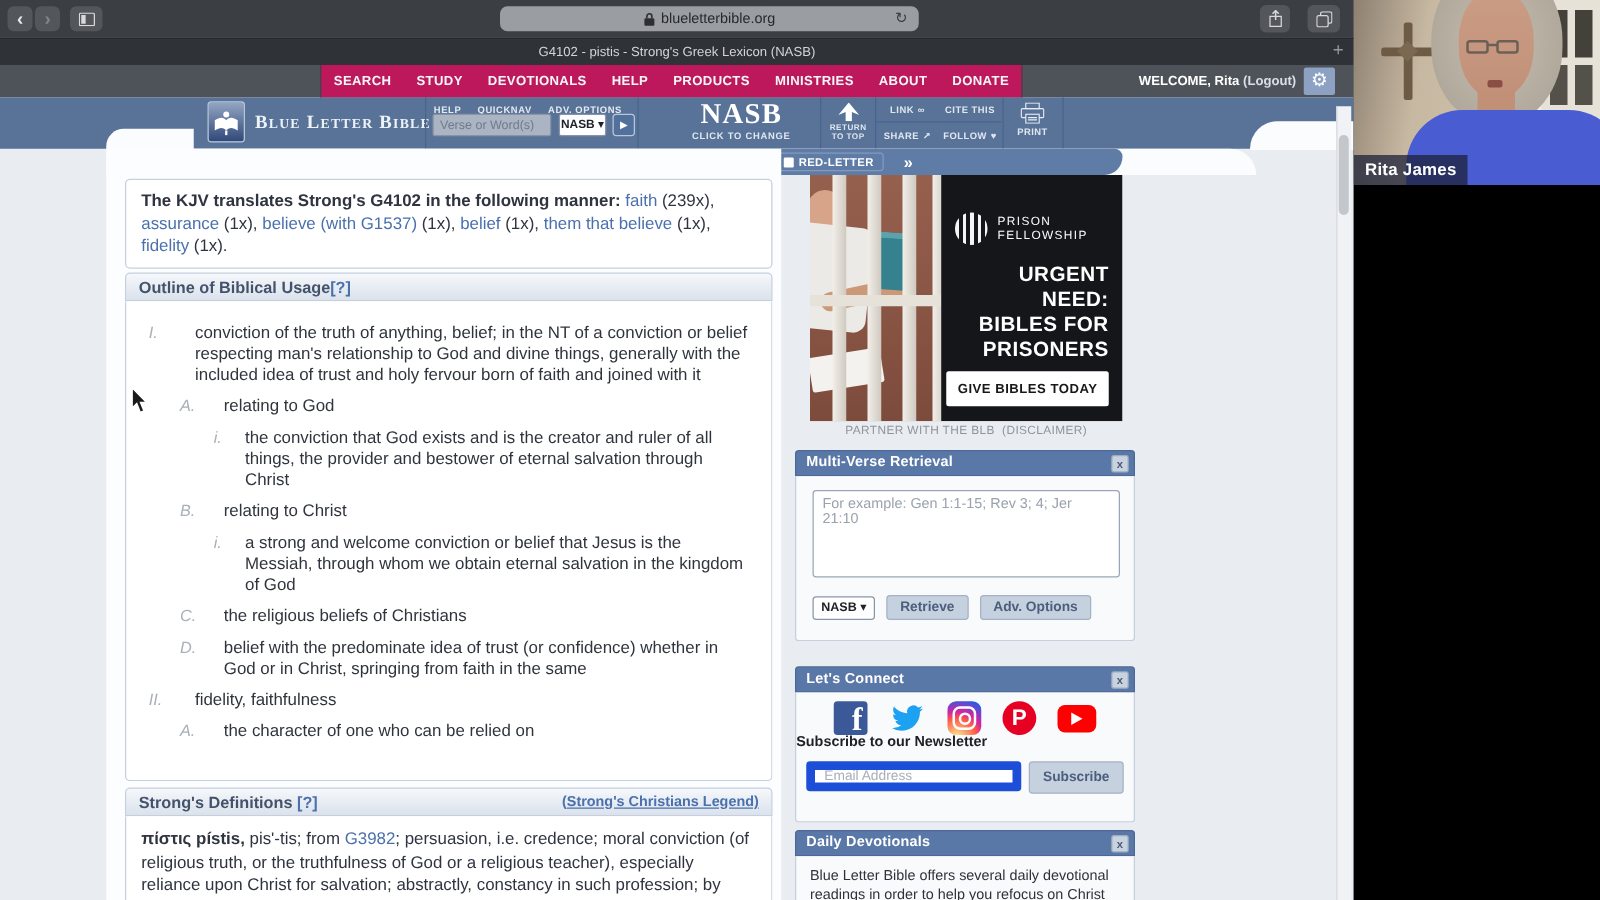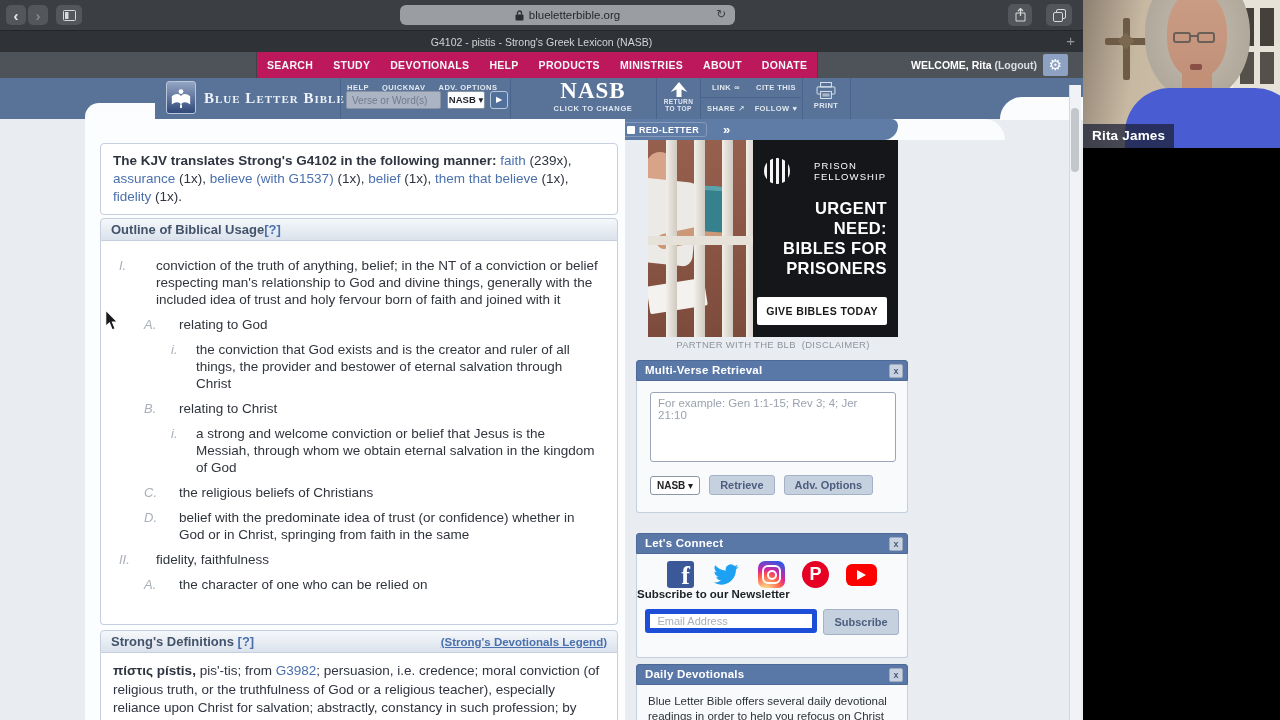--- a/index.html
+++ b/index.html
@@ -88,21 +88,21 @@
   #ad { left:648px; top:140px; width:250px; height:197px; display:flex; overflow:hidden; }
   #ad-photo { width:105px; position:relative; background:linear-gradient(#96604e,#7d4b3c); overflow:hidden; flex:0 0 auto; }
   .bar { position:absolute; top:0; width:11px; height:100%; background:linear-gradient(90deg,#f2efe9,#cfc9c0); }
   #ad-hbar { position:absolute; left:0; top:96px; width:100%; height:9px; background:#e6e2da; }
   #inmate-head { position:absolute; left:-3px; top:12px; width:30px; height:34px; border-radius:50%; background:#d7a489; }
   #inmate-shirt { position:absolute; left:-16px; top:40px; width:64px; height:84px; background:#eceae6; border-radius:10px; transform:rotate(6deg); }
   #inmate-arm { position:absolute; left:8px; top:88px; width:72px; height:15px; background:#cb9878; border-radius:8px; transform:rotate(-12deg); }
   #ad-book { position:absolute; left:52px; top:46px; width:30px; height:46px; background:#35818e; border-radius:2px; transform:rotate(4deg); border-top:5px solid #5aa3ad; }
   #ad-papers { position:absolute; left:0px; top:142px; width:58px; height:28px; background:#f4f2ee; transform:rotate(-9deg); border-radius:2px; }
   #ad-black { flex:1; background:#141619; color:#fff; padding:10px 11px; position:relative; }
-  #pf-row { display:flex; align-items:center; gap:24px; margin-top:8px; }
+  #pf-row { display:flex; align-items:center; gap:8px; margin-top:20px; }
   #pf-logo { width:26px; height:26px; border-radius:50%; background:repeating-linear-gradient(90deg,#f5f5f5 0 3px,#141619 3px 6px); flex:0 0 auto; }
   #pf-name { font-size:9.5px; letter-spacing:1.1px; line-height:11px; color:#fdfdfd; }
   #ad-headline { margin-top:14px; text-align:right; font-size:16.5px; font-weight:bold; line-height:20px; letter-spacing:.4px; }
   #ad-btn { position:absolute; right:11px; bottom:12px; background:#ffffff; color:#16181a; font-size:10.5px; font-weight:bold; letter-spacing:.4px; padding:8px 9px; border-radius:2px; }
   #partner-line { left:648px; top:339px; width:250px; text-align:center; font-size:9.5px; color:#8e949c; letter-spacing:.3px; }
 
   .widget-hdr { position:absolute; left:636px; width:272px; height:21px; background:#5a78a7; border:1px solid #4c6896; border-radius:3px 3px 0 0; color:#fff; font-size:11.5px; font-weight:bold; line-height:19px; padding-left:8px; letter-spacing:.2px; }
   .widget-close { position:absolute; right:4px; top:3px; width:14px; height:14px; background:#c9d3e0; border:1px solid #9fabc0; border-radius:2px; color:#4a5a78; font-size:9px; font-weight:bold; text-align:center; line-height:12px; }
   .widget-body { position:absolute; left:636px; width:272px; background:#f8fafc; border:1px solid #c5cfdd; border-top:none; border-radius:0 0 3px 3px; }
 
@@ -118,21 +118,21 @@
   .soc { position:relative; }
   #fb-ic { width:27px; height:27px; background:#3b5998; border-radius:3px; color:#fff; font-family:"Liberation Serif",serif; font-weight:bold; font-size:26px; overflow:hidden; text-align:right; line-height:30px; padding-right:4px; }
   #ig-ic { width:27px; height:27px; border-radius:7px; background:radial-gradient(circle at 28% 110%, #fdf497 0%, #fd5949 45%, #d6249f 60%, #285AEB 90%); }
   #ig-ic::before { content:""; position:absolute; inset:4px; border:2px solid #fff; border-radius:6px; }
   #ig-lens { position:absolute; left:8.5px; top:8.5px; width:10px; height:10px; border:2px solid #fff; border-radius:50%; }
   #pin-ic { width:27px; height:27px; background:#e60023; border-radius:50%; color:#fff; font-weight:bold; font-size:18px; text-align:center; line-height:26px; }
   #yt-ic { width:31px; height:22px; background:#f00; border-radius:6px; display:flex; align-items:center; justify-content:center; }
   #yt-tri { width:0; height:0; border-left:9px solid #fff; border-top:5.5px solid transparent; border-bottom:5.5px solid transparent; }
   #sub-head { text-align:left; font-size:11.5px; font-weight:bold; color:#1d2025; }
   #email-row { display:flex; justify-content:center; gap:6px; margin-top:9px; }
-  #email-in { width:172px; height:24px; border:5px solid #1d4ed8; border-radius:3px; font-size:11px; padding:0 7px; font-family:inherit; color:#333; }
+  #email-in { width:172px; height:24px; border:7px solid #1d4ed8; border-radius:3px; font-size:11px; padding:0 7px; font-family:inherit; color:#333; }
   #email-in::placeholder { color:#a8afba; }
 
   #dd-hdr { top:664px; } #dd-body { top:685px; height:60px; padding:9px 11px; font-size:11.5px; line-height:15px; color:#2e3238; }
 
   
   #sb-track { left:1069px; top:85px; width:12px; height:635px; background:#f0f2f5; border-left:1px solid #d5d9de; }
   #sb-thumb { left:1071px; top:108px; width:8px; height:64px; background:#c3c7cc; border-radius:4px; }
 
   
   #video-panel { left:1083px; top:0; width:197px; height:720px; background:#000; }
@@ -349,21 +349,21 @@
           <span class="t">fidelity, faithfulness</span>
         </div>
       <div class="o-row lvl2">
           <span class="m">A.</span>
           <span class="t">the character of one who can be relied on</span>
         </div>
     </div>
 
     <div id="defs-hdr" class="sec-hdr">
       <span><span>Strong's Definitions </span><a class="lnk" href="#">[?]</a></span>
-      <a id="defs-legend" href="#">(Strong's Devotionals Legend)</a>
+      <a id="defs-legend" href="#">(Strong's Christians Legend)</a>
     </div>
     <div id="defs-body" class="sec-body">
       <span class="greek">πίστις pístis,</span><span> pis'-tis; from </span><a class="lnk" href="#">G3982</a><span>; persuasion, i.e. credence; moral conviction (of religious truth, or the truthfulness of God or a religious teacher), especially reliance upon Christ for salvation; abstractly, constancy in such profession; by extension, the</span>
     </div>
 
     <div id="ad" class="abs">
       <div id="ad-photo">
         <div id="inmate-head"></div>
         <div id="inmate-shirt"></div>
         <div id="inmate-arm"></div>

